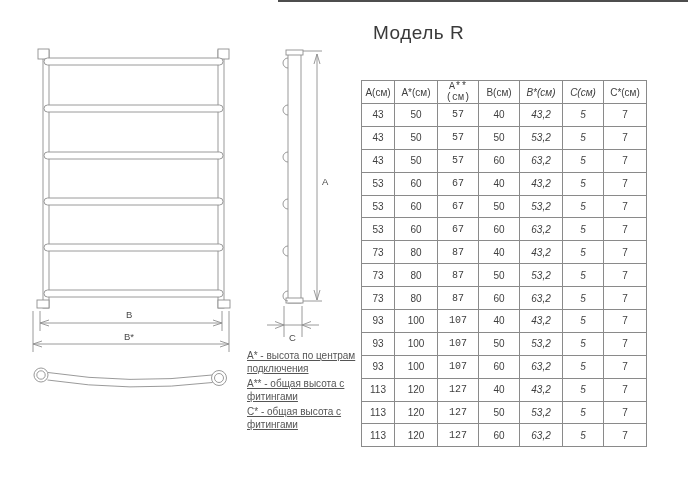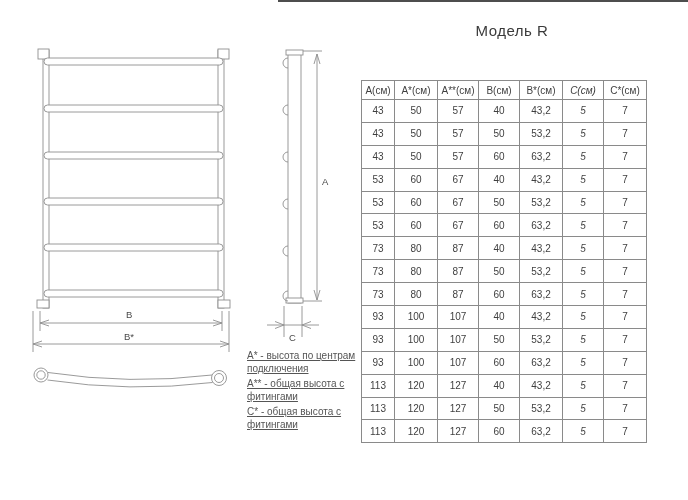--- a/index.html
+++ b/index.html
@@ -1,35 +1,35 @@
 <!DOCTYPE html>
 <html><head>
 <meta charset="utf-8">
 <style>
   html,body{margin:0;padding:0;}
   body{width:688px;height:500px;background:#ffffff;overflow:hidden;
        font-family:"Liberation Sans",sans-serif;}
   .page{position:relative;width:688px;height:500px;background:#fff;}
   .scan-edge{position:absolute;top:0;left:278px;width:410px;height:2px;
              background:#2e2e2e;opacity:.85;}
-  .title{position:absolute;left:373px;top:22px;width:278px;text-align:center;
-         font-size:15px;color:#3a3a3a;letter-spacing:.5px;}
+  .title{position:absolute;left:373px;top:22px;width:278px;
+         font-size:19px;color:#3a3a3a;letter-spacing:.5px;}
   .drawing{position:absolute;left:0;top:0;}
   svg text{font-family:"Liberation Sans",sans-serif;font-size:9.5px;fill:#4a4a4a;}
   table.dims{position:absolute;left:361px;top:52px;border-collapse:collapse;margin-top:28px;}
   table.dims th,table.dims td{border:1px solid #8a8a8a;font-size:10px;color:#3f3f3f;
         text-align:center;vertical-align:middle;font-weight:normal;padding:0;
         background:#fff;}
   table.dims th{height:18px;}
   table.dims td{height:21.9px;}
   table.dims th:nth-child(1),table.dims td:nth-child(1){width:32px;}
   table.dims th:nth-child(2),table.dims td:nth-child(2){width:42px;}
-  table.dims th:nth-child(3),table.dims td:nth-child(3){width:40px;}
+  table.dims th:nth-child(3),table.dims td:nth-child(3){width:40px;font-family:Liberation Mono, monospace;}
   table.dims th:nth-child(4),table.dims td:nth-child(4){width:40px;}
-  table.dims th:nth-child(5),table.dims td:nth-child(5){width:42px;}
+  table.dims th:nth-child(5),table.dims td:nth-child(5){width:42px;font-style:italic;}
   table.dims th:nth-child(6),table.dims td:nth-child(6){width:40px;font-style:italic;}
   table.dims th:nth-child(7),table.dims td:nth-child(7){width:42px;}
   .legend{position:absolute;left:247px;top:349px;width:118px;font-size:10px;
           line-height:1.3;color:#555;text-decoration:underline;}
   .legend .item{margin:0 0 2px 0;}
 </style>
 </head>
 <body>
 
 <div class="page">

